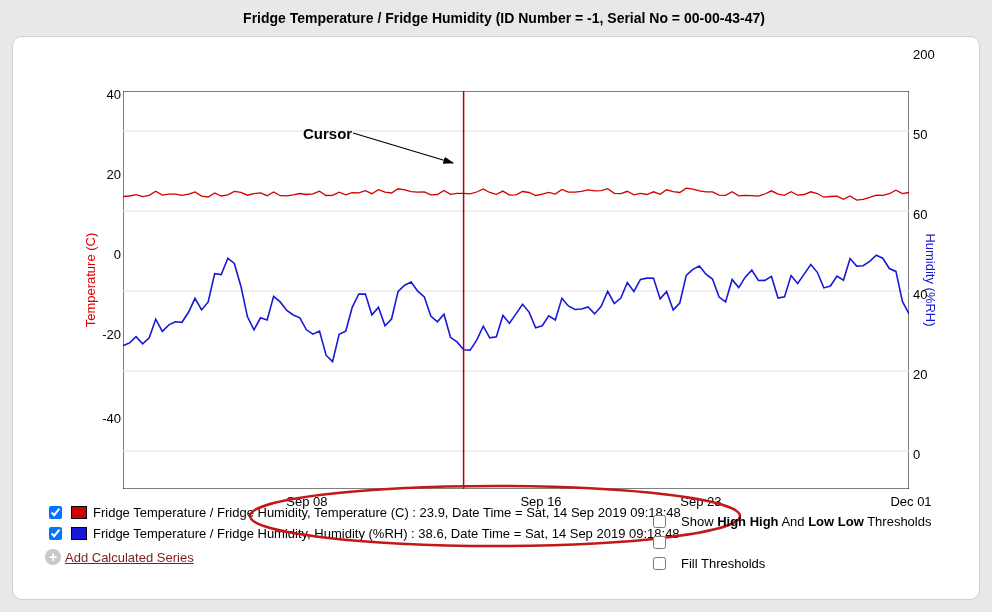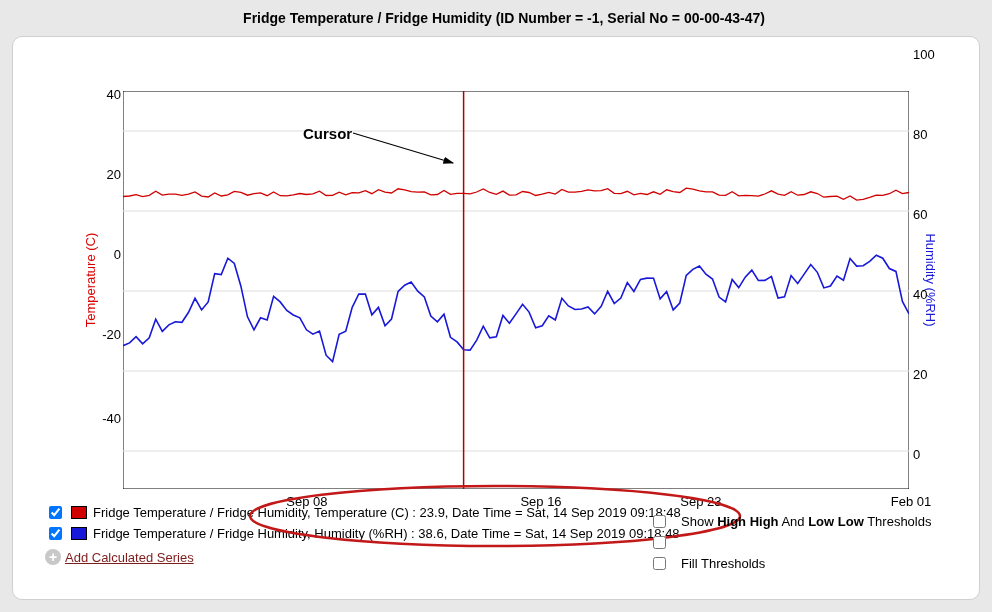--- a/index.html
+++ b/index.html
@@ -130,22 +130,22 @@
   <div class="plot-wrap">
     <div class="axis-label-left">Temperature (C)</div>
     <div class="axis-label-right">Humidity (%RH)</div>
 
     <div class="tick-left" style="top:36px">40</div>
     <div class="tick-left" style="top:116px">20</div>
     <div class="tick-left" style="top:196px">0</div>
     <div class="tick-left" style="top:276px">-20</div>
     <div class="tick-left" style="top:360px">-40</div>
 
-    <div class="tick-right" style="top:-4px">100</div>
-    <div class="tick-right" style="top:76px">80</div>
+    <div class="tick-right" style="top:-4px">200</div>
+    <div class="tick-right" style="top:76px">50</div>
     <div class="tick-right" style="top:156px">60</div>
     <div class="tick-right" style="top:236px">40</div>
     <div class="tick-right" style="top:316px">20</div>
     <div class="tick-right" style="top:396px">0</div>
 
     <div class="plot-area">
       <svg id="plot-svg" width="100%" height="100%" viewBox="0 0 788 398" preserveAspectRatio="none" style="display:block">
         <rect x="0" y="0" width="788" height="398" fill="none" stroke="#000" stroke-width="1"></rect>
         <line x1="0" y1="40" x2="788" y2="40" stroke="#ddd"></line>
         <line x1="0" y1="120" x2="788" y2="120" stroke="#ddd"></line>
@@ -165,21 +165,21 @@
               <path d="M0,0 L0,6 L9,3 z" fill="#000"></path>
             </marker>
           </defs>
         <line x1="0" y1="0" x2="100" y2="30" stroke="#000" stroke-width="1.2" marker-end="url(#ah)"></line>
       </svg>
     </div>
 
     <div id="btk0" class="tick-bottom" style="left: 253.867px;">Sep 08</div>
     <div id="btk1" class="tick-bottom" style="left: 488px;">Sep 16</div>
     <div id="btk2" class="tick-bottom" style="left: 647.867px;">Sep 23</div>
-    <div id="btk3" class="tick-bottom" style="left: 858px;">Feb 01</div>
+    <div id="btk3" class="tick-bottom" style="left: 858px;">Dec 01</div>
   </div>
 
   <div class="legend-area">
 
     <svg style="position:absolute; left:200px; top:-22px; pointer-events:none" width="500" height="70">
       <ellipse cx="250" cy="35" rx="245" ry="30" fill="none" stroke="#c21818" stroke-width="2.5"></ellipse>
     </svg>
 
     <div class="legend-row">
       <input type="checkbox" class="legend-check" checked="" style="">

